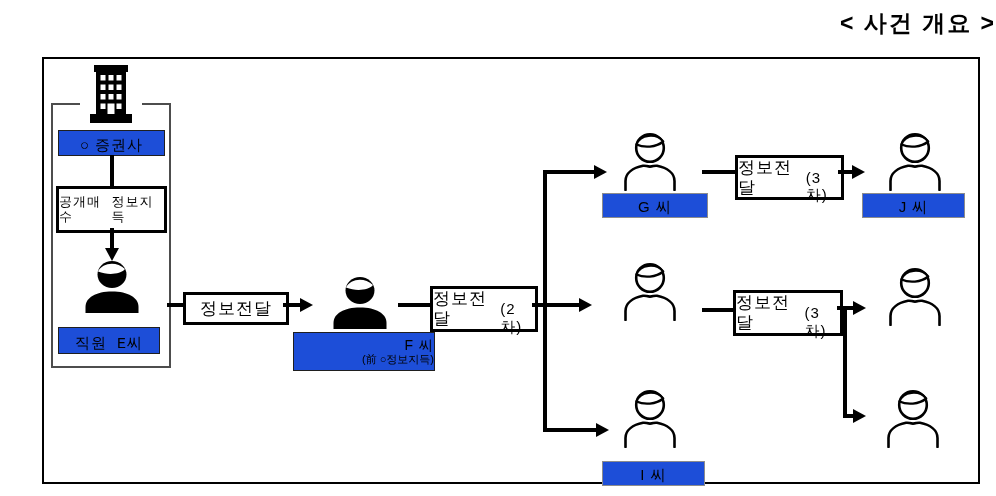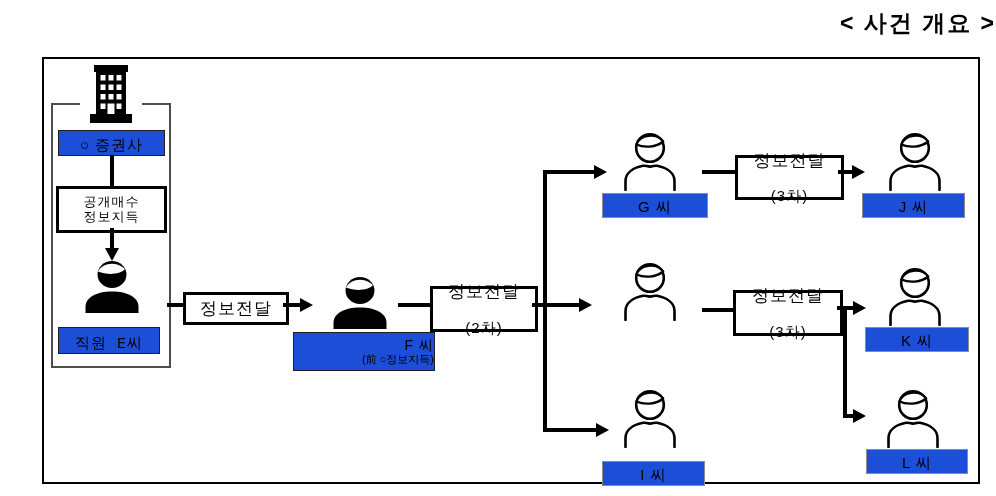--- a/index.html
+++ b/index.html
@@ -11,21 +11,21 @@
   .inner{position:absolute;border:2px solid #4d4d4d;}
   .hline,.vline{position:absolute;background:#000;}
   .ah-r{position:absolute;width:0;height:0;border-top:7px solid transparent;
         border-bottom:7px solid transparent;border-left:13px solid #000;}
   .ah-d{position:absolute;width:0;height:0;border-left:7px solid transparent;
         border-right:7px solid transparent;border-top:13px solid #000;}
   .lbl{position:absolute;background:#1d4ed8;border:1.5px solid #8c8c8c;display:flex;
        align-items:flex-end;justify-content:center;font-size:15px;letter-spacing:1px;}
   .lbl.dark{border-color:#1f1f1f;}
   .bbox{position:absolute;background:#fff;border:3px solid #000;display:flex;
-        flex-direction:column;align-items:center;justify-content:center;
+        flex-direction:row;align-items:center;justify-content:center;
         font-size:17px;line-height:1.15;letter-spacing:1px;}
   .bbox .l2{font-size:15px;margin-top:17px;}
   .fcol{flex-direction:column;line-height:1.2;}
   .f1{font-size:14px;letter-spacing:1px;}
   .f2{font-size:11px;letter-spacing:0;}
   .person{position:absolute;}
 </style>
 </head>
 <body>
 
@@ -147,31 +147,25 @@
     <span class="l2">(3차)</span>
   </div>
   <div class="hline" style="left:837px;top:306px;width:18px;height:4px;"></div>
   <div class="ah-r" style="left:853px;top:301px;"></div>
   <div class="vline" style="left:843px;top:306px;width:4px;height:112px;"></div>
   <div class="hline" style="left:843px;top:414px;width:12px;height:4px;"></div>
   <div class="ah-r" style="left:853px;top:409px;"></div>
   <svg class="person" style="left:883px;top:267px;" width="64" height="59" viewBox="0 0 64 59">
       <use href="#sym-person-outline"></use>
     </svg>
-  <div class="lbl" style="left:865px;top:327px;width:102px;height:23px;">
-    <span>K 씨</span>
-  </div>
 
   <svg class="person" style="left:618px;top:389px;" width="64" height="59" viewBox="0 0 64 59">
       <use href="#sym-person-outline"></use>
     </svg>
   <div class="lbl" style="left:602px;top:461px;width:101px;height:23px;">
     <span>I 씨</span>
   </div>
 
   <svg class="person" style="left:881px;top:389px;" width="64" height="59" viewBox="0 0 64 59">
       <use href="#sym-person-outline"></use>
     </svg>
-  <div class="lbl" style="left:866px;top:449px;width:100px;height:23px;">
-    <span>L 씨</span>
-  </div>
 
 </div>
 
 </body></html>

